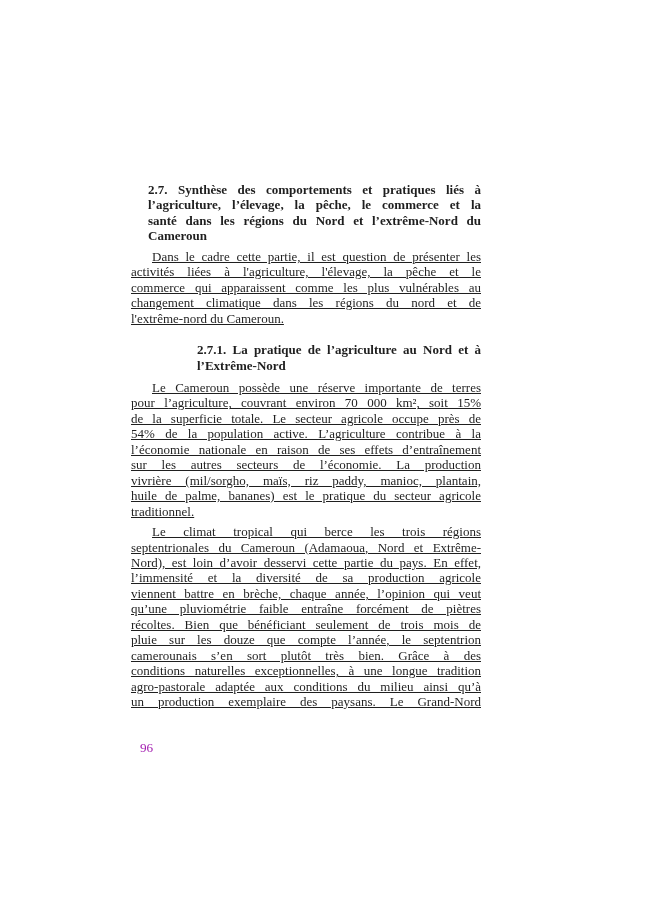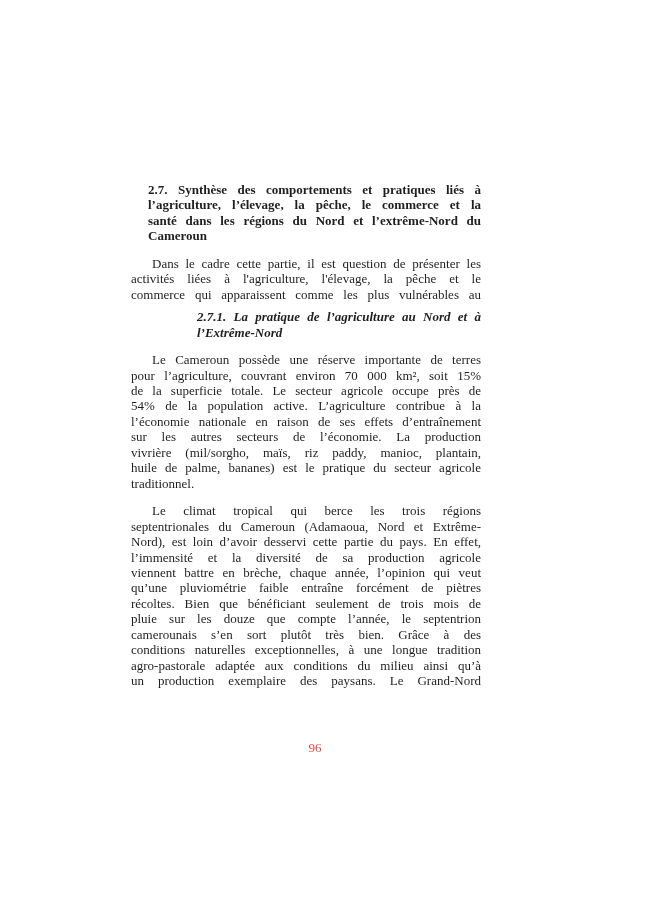--- a/index.html
+++ b/index.html
@@ -34,55 +34,57 @@
     .block.section-heading {
       margin-left: 17px;
       width: 333px;
       font-weight: bold;
       margin-bottom: 4px;
     }
     .block.subsection-heading {
       margin-left: 66px;
       width: 284px;
       font-weight: bold;
-      font-style: italic;
-      margin-top: 7px;
+      margin-top: 16px;
       margin-bottom: 7px;
     }
     .block.paragraph {
-      margin-top: 12px;
+      margin-top: 5px;
+      text-decoration: underline;
     }
     .block.paragraph .line.first {
       padding-left: 21px;
     }
     .page-number {
       position: absolute;
       top: 740px;
       left: 140px;
       width: 350px;
-      text-align: center;
+      text-align: left;
       font-size: 13.2px;
-      color: #ef4444;
+      color: #a21caf;
     }
   </style>
 </head>
 <body>
 
 <div class="sheet">
   <div class="text-block">
       <div class="block section-heading">
         <div class="line first">2.7. Synthèse des comportements et pratiques liés à</div>
         <div class="line">l’agriculture, l’élevage, la pêche, le commerce et la</div>
         <div class="line">santé dans les régions du Nord et l’extrême-Nord du</div>
         <div class="line last">Cameroun</div>
       </div>
       <div class="block paragraph">
         <div class="line first">Dans le cadre cette partie, il est question de présenter les</div>
         <div class="line">activités liées à l'agriculture, l'élevage, la pêche et le</div>
         <div class="line">commerce qui apparaissent comme les plus vulnérables au</div>
+        <div class="line">changement climatique dans les régions du nord et de</div>
+        <div class="line last">l'extrême-nord du Cameroun.</div>
       </div>
       <div class="block subsection-heading">
         <div class="line first">2.7.1. La pratique de l’agriculture au Nord et à</div>
         <div class="line last">l’Extrême-Nord</div>
       </div>
       <div class="block paragraph">
         <div class="line first">Le Cameroun possède une réserve importante de terres</div>
         <div class="line">pour l’agriculture, couvrant environ 70 000 km², soit 15%</div>
         <div class="line">de la superficie totale. Le secteur agricole occupe près de</div>
         <div class="line">54% de la population active. L’agriculture contribue à la</div>

